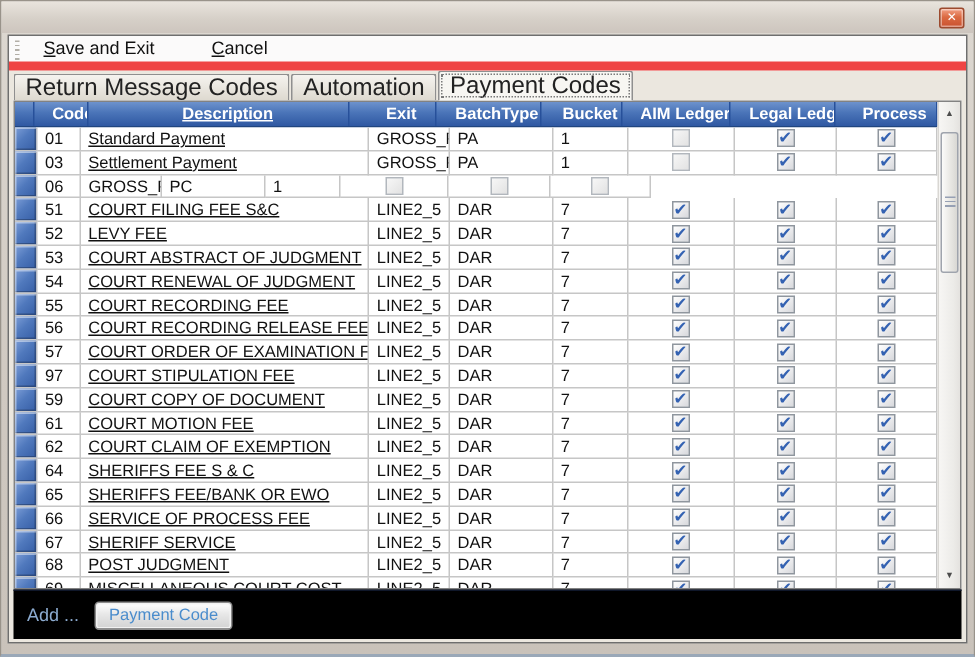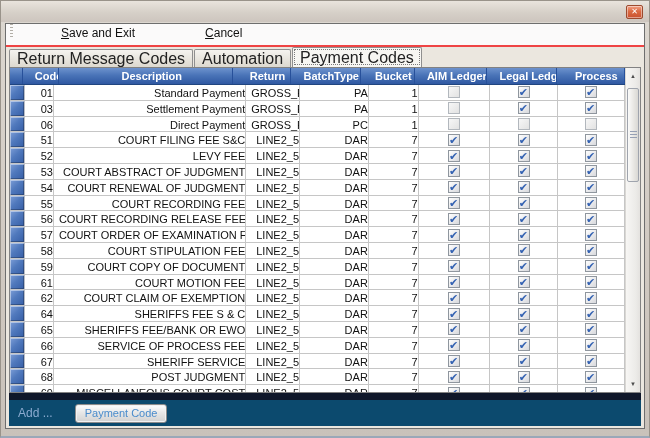--- a/index.html
+++ b/index.html
@@ -20,21 +20,21 @@
     box-shadow:inset 0 0 0 1px rgba(255,255,255,.45);
     color:#fff; font-size:8px; line-height:12px; text-align:center; cursor:pointer; }
 
   
   .client { position:absolute; left:4px; right:4px; top:22px; bottom:7px;
     border:1px solid #6e6e6e; background:#ebe7df;
     display:flex; flex-direction:column; }
 
   
   .menubar { height:23px; flex:0 0 23px; background:#fbfafa;
-    border-bottom:2px solid #ef4444; display:flex; align-items:flex-start;gap:32px; }
+    border-bottom:6px solid #ef4444; display:flex; align-items:flex-end; }
   .menu-grip { width:3px; height:14px; margin:0 8px 0 4px;
     background:repeating-linear-gradient(180deg,#b3afa7 0 1px,transparent 1px 3px); }
   .menu-item { font-size:12px; color:#111; padding:2px 8px; margin-right:22px; cursor:default; }
   .menu-item u { text-decoration:underline; }
 
   
   .tabstrip { height:20px; flex:0 0 20px; display:flex; align-items:flex-end; padding-left:3px; }
   .tab { height:18px; line-height:17px; padding:0 7px; margin-right:1px;
     font-size:16px; color:#222;
     background:linear-gradient(180deg,#f5f3ef 0%,#ddd9cf 100%);
@@ -46,27 +46,27 @@
   .gridpanel { flex:0 0 326px; margin:0 3px; border:1px solid #828282;
     background:#fff; display:flex; overflow:hidden; }
   .gridarea { width:617px; overflow:hidden; }
 
   .header-row { display:flex; height:17px;
     background:linear-gradient(180deg,#6d92cd 0%,#4a74b8 45%,#2f58a2 100%);
     border-bottom:1px solid #20457f;gap:12px; }
   .hcell { color:#fff; font-size:11px; font-weight:bold; text-align:center;
     line-height:16px; border-right:1px solid #27509a; overflow:hidden; white-space:nowrap; }
 
-  .row { display:flex; height:15.8px; background:#fff;text-align:right; }
+  .row { display:flex; height:15.8px; background:#fff; }
   .cell { font-size:11px; color:#111; line-height:14px; padding:1px 0 0 5px;
     border-right:1px solid #c6c6c6; border-bottom:1px solid #c6c6c6;
     overflow:hidden; white-space:nowrap; }
   .cell.cb { display:flex; align-items:center; justify-content:center; padding:0; }
 
-  .w-sel{width:15px;} .w-code{width:29px;} .w-desc{width:193px;} .w-field{width:54px;}
+  .w-sel{width:15px;} .w-code{width:29px;} .w-desc{width:193px;text-decoration:underline;} .w-field{width:54px;}
   .w-batch{width:69px;} .w-bucket{width:50px;} .w-aim{width:72px;} .w-legal{width:68px;} .w-proc{width:67px;}
 
   .sel { background:linear-gradient(135deg,#7d9ed7 0%,#5079bd 45%,#365ea6 100%);
     box-shadow:inset 1px 1px 0 rgba(255,255,255,.45), inset -1px -1px 0 rgba(0,0,0,.25);
     border-right:1px solid #b9bdc6; border-bottom:1px solid #c6c6c6; }
 
   .checkbox { width:12px; height:12px; border:1px solid #b2b7bd; position:relative;
     background:linear-gradient(135deg,#f7f7f7 0%,#e2e2e2 100%); }
   .checkbox.checked { border-color:#8f969e;
     background:linear-gradient(135deg,#ffffff 0%,#d7d8dc 100%); }
@@ -81,22 +81,22 @@
     color:#4c4c4c; font-size:6px; }
   .sb-btn.down { position:absolute; bottom:0; left:0; right:0; }
   .sb-thumb { position:absolute; top:20px; left:1px; right:1px; height:94px;
     border:1px solid #9fa4ad; border-radius:2px;
     background:linear-gradient(90deg,#fbfbfa 0%,#e7e6e2 60%,#d9d8d4 100%);
     display:flex; align-items:center; justify-content:center; }
   .sb-grip { width:7px; height:8px;
     background:repeating-linear-gradient(180deg,#96a0b4 0 1px,transparent 1px 3px); }
 
   
-  .graypanel { flex:1; margin:0 3px 2px; background:#0c4a6e; border-top:7px solid #0f172a;
-    display:flex; align-items:center; padding-left:9px;gap:12px; }
+  .graypanel { flex:1; margin:0 3px 2px; background:#000000; border-top:1px solid #0f172a;
+    display:flex; align-items:center; padding-left:9px; }
   .add-link { color:#8cabd0; font-size:12px; margin-right:10px; cursor:pointer; }
   .pc-button { height:19px; padding:0 9px; border:1px solid #8c8c8c; border-radius:3px;
     background:linear-gradient(180deg,#ffffff 0%,#e7e7e7 45%,#d2d2d2 100%);
     box-shadow:inset 0 0 0 1px #f2f2f2;
     color:#4a8ccc; font-size:11px; line-height:17px; cursor:pointer; }
 </style>
 </head>
 <body>
 
 <div class="window">
@@ -119,21 +119,21 @@
       <div class="tab">Automation</div>
       <div class="tab active">Payment Codes</div>
     </div>
 
     <div class="gridpanel">
       <div class="gridarea">
         <div class="header-row">
           <div class="hcell w-sel"></div>
           <div class="hcell w-code">Code</div>
           <div class="hcell w-desc">Description</div>
-          <div class="hcell w-field">Return</div>
+          <div class="hcell w-field">Exit</div>
           <div class="hcell w-batch">BatchType</div>
           <div class="hcell w-bucket">Bucket</div>
           <div class="hcell w-aim">AIM Ledger</div>
           <div class="hcell w-legal">Legal Ledger</div>
           <div class="hcell w-proc">Process</div>
         </div>
         <div>
   <div class="row">
     <div class="sel w-sel"></div>
     <div class="cell w-code">01</div>
@@ -166,21 +166,20 @@
                 <span class="checkbox checked"></span>
               </div>
     <div class="cell cb w-proc">
                 <span class="checkbox checked"></span>
               </div>
   </div>
 
   <div class="row">
     <div class="sel w-sel"></div>
     <div class="cell w-code">06</div>
-    <div class="cell w-desc">Direct Payment</div>
     <div class="cell w-field">GROSS_PAY</div>
     <div class="cell w-batch">PC</div>
     <div class="cell w-bucket">1</div>
     <div class="cell cb w-aim">
                 <span class="checkbox"></span>
               </div>
     <div class="cell cb w-legal">
                 <span class="checkbox"></span>
               </div>
     <div class="cell cb w-proc">
@@ -309,21 +308,21 @@
     <div class="cell cb w-legal">
                 <span class="checkbox checked"></span>
               </div>
     <div class="cell cb w-proc">
                 <span class="checkbox checked"></span>
               </div>
   </div>
 
   <div class="row">
     <div class="sel w-sel"></div>
-    <div class="cell w-code">58</div>
+    <div class="cell w-code">97</div>
     <div class="cell w-desc">COURT STIPULATION FEE</div>
     <div class="cell w-field">LINE2_5</div>
     <div class="cell w-batch">DAR</div>
     <div class="cell w-bucket">7</div>
     <div class="cell cb w-aim">
                 <span class="checkbox checked"></span>
               </div>
     <div class="cell cb w-legal">
                 <span class="checkbox checked"></span>
               </div>

